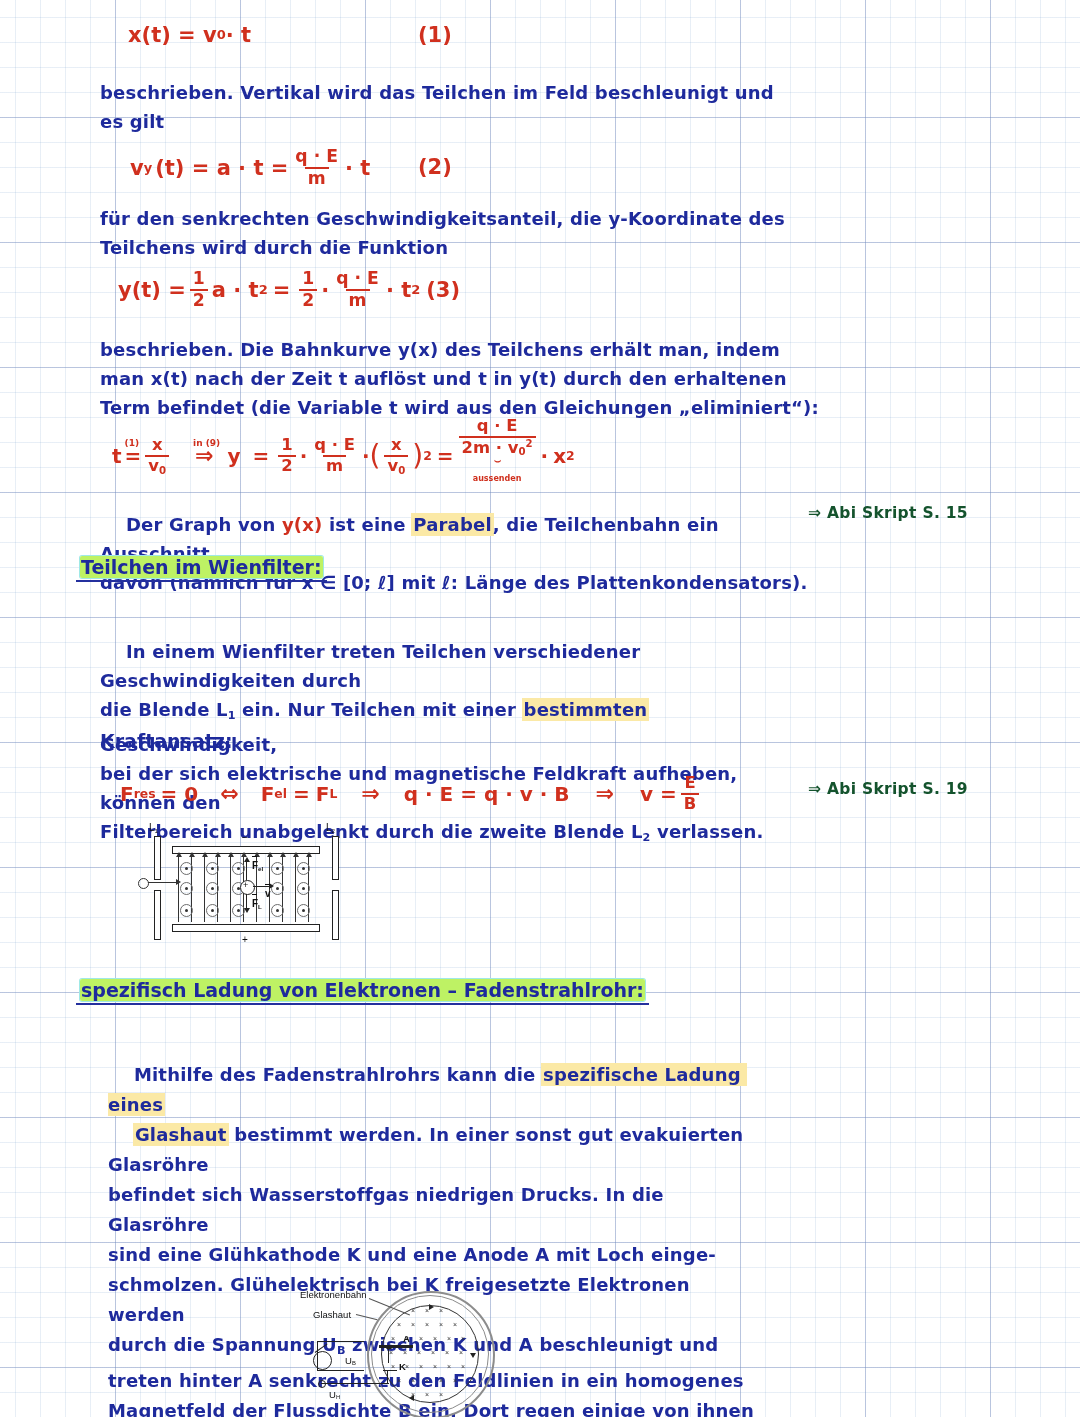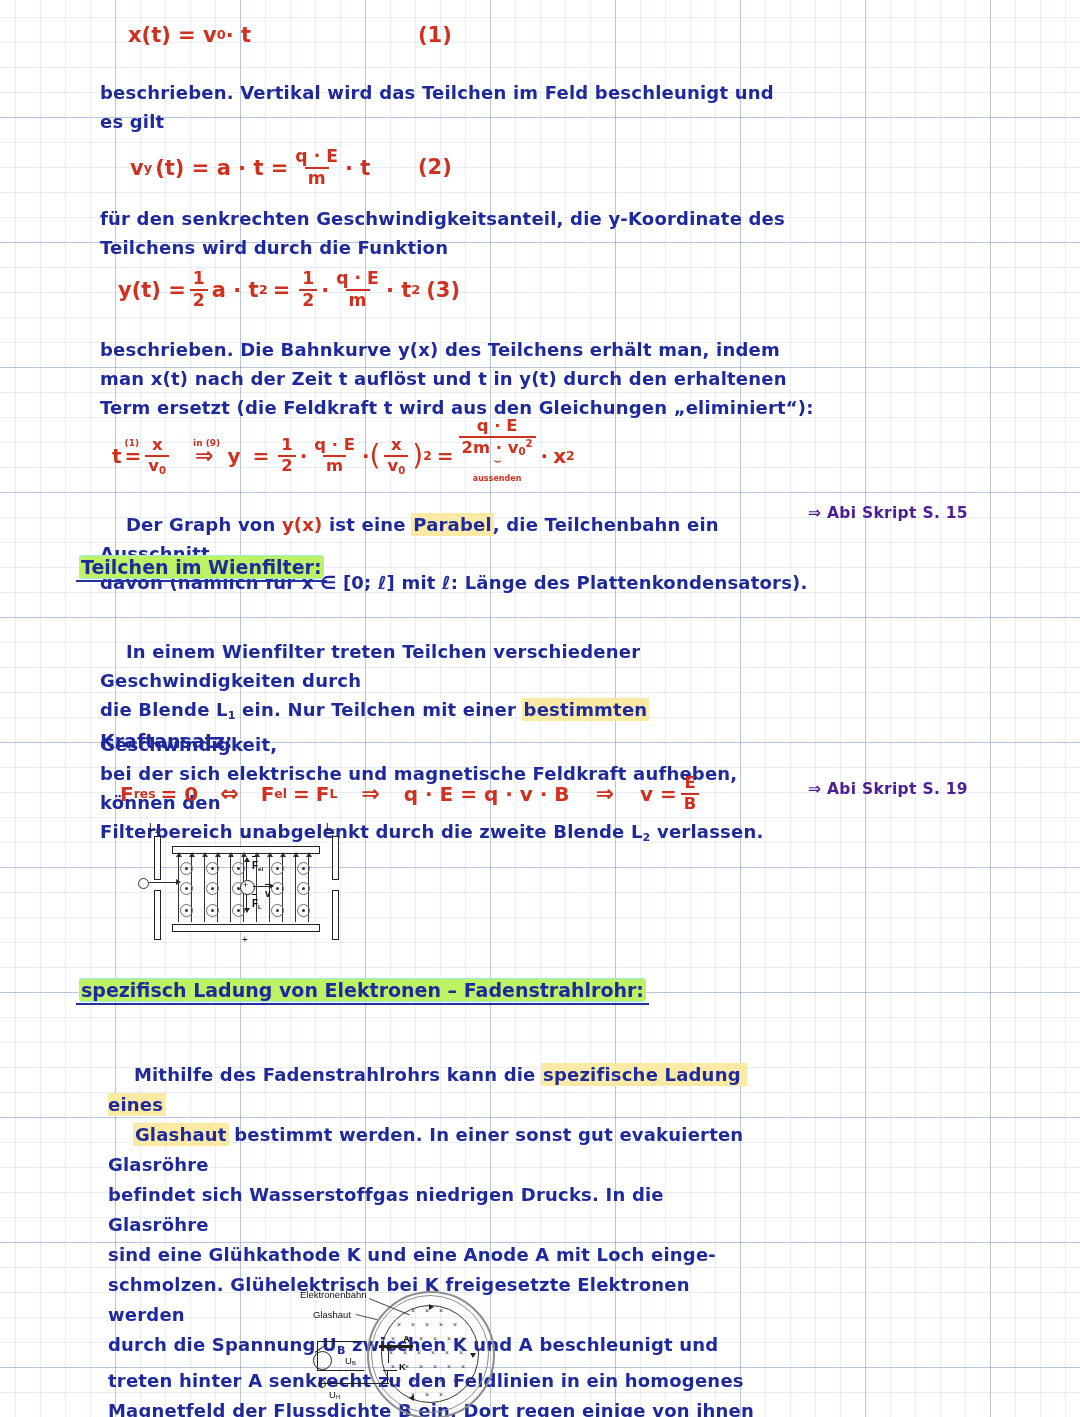--- a/index.html
+++ b/index.html
@@ -24,21 +24,21 @@
       125px 125px,
       25px 25px,
       25px 25px;
     background-position: -10px -8px, -10px -8px, -10px -8px, -10px -8px;
   }
   #content{position:absolute;inset:0;}
 
   
   .ink-blue{ color:#1e2a9c; font-family:"DejaVu Sans", sans-serif; font-weight:600;}
   .ink-red { color:#d0301e; font-family:"DejaVu Sans", sans-serif; font-weight:700;}
-  .ink-gray{ color:#4c1d95; font-family:"DejaVu Sans", sans-serif; font-weight:600;}
+  .ink-gray{ color:#14532d; font-family:"DejaVu Sans", sans-serif; font-weight:600;}
 
   .blk{position:absolute;}
   .body-text{
     font-size:18px;line-height:29px;letter-spacing:.2px;
     white-space:pre-wrap;
   }
   .formula{
     font-size:21px;line-height:30px;
     display:flex;align-items:center;
   }
@@ -143,21 +143,21 @@
       <span class="num">q · E</span>
       <span class="den">m</span>
     </span>
     <span>· t</span>
       <sup>2</sup>
     <span class="tag">(3)</span>
   </div>
 
   <div class="blk body-text ink-blue" style="left:100px;top:335px;width:720px;">beschrieben. Die Bahnkurve y(x) des Teilchens erhält man, indem
 man x(t) nach der Zeit t auflöst und t in y(t) durch den erhaltenen
-Term ersetzt (die Feldkraft t wird aus den Gleichungen „eliminiert“):</div>
+Term befindet (die Variable t wird aus den Gleichungen „eliminiert“):</div>
 
   <div class="blk formula ink-red" style="left:112px;top:418px;font-size:20px;">
     <span>t</span>
     <span style="position:relative;margin-left:3px;">
       <span style="position:absolute;top:-13px;left:0;font-size:9px;">(1)</span>
       <span>=</span>
     </span>
     <span class="frac">
       <span class="num">x</span>
       <span class="den"><span>v</span><sub>0</sub></span>

